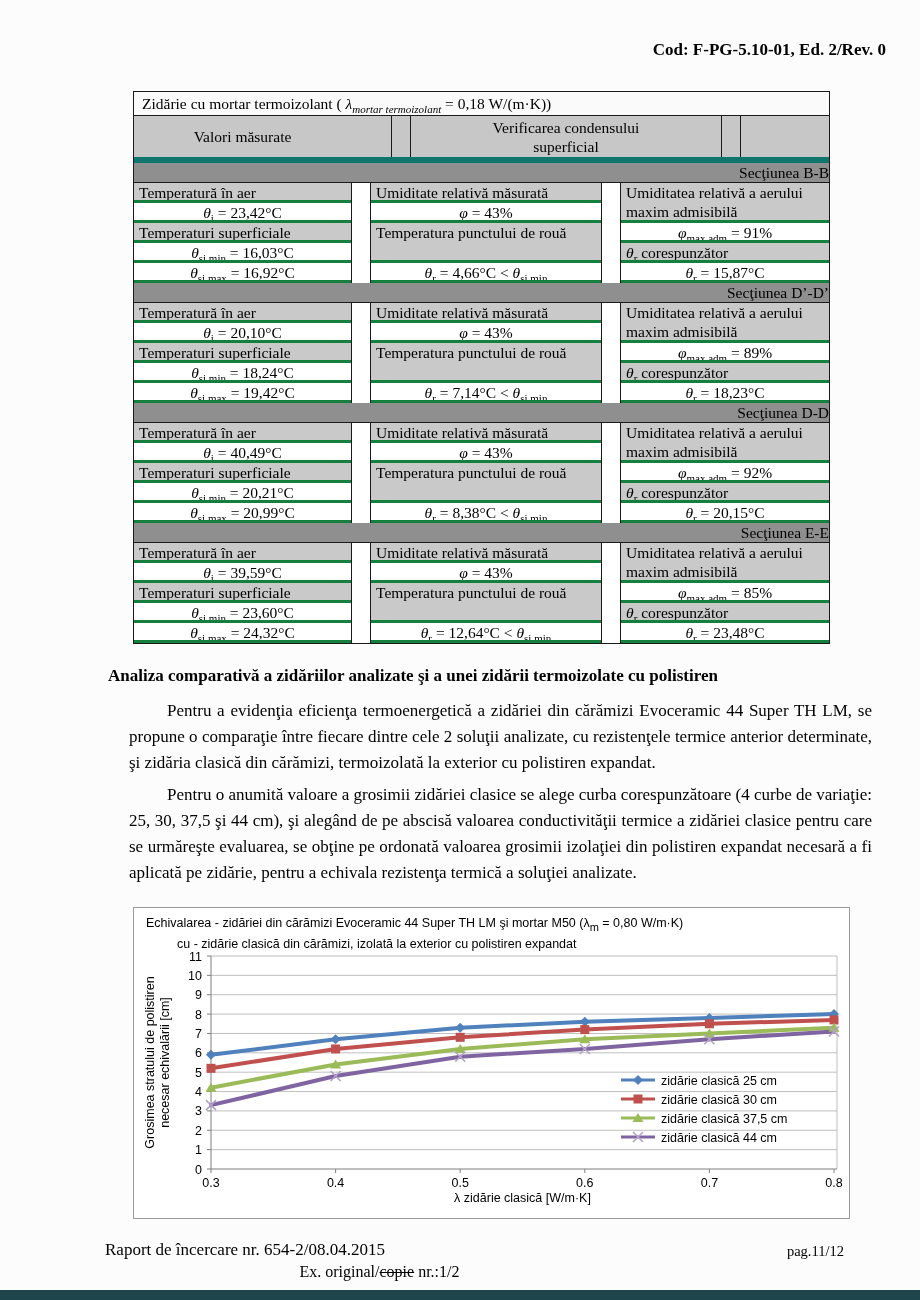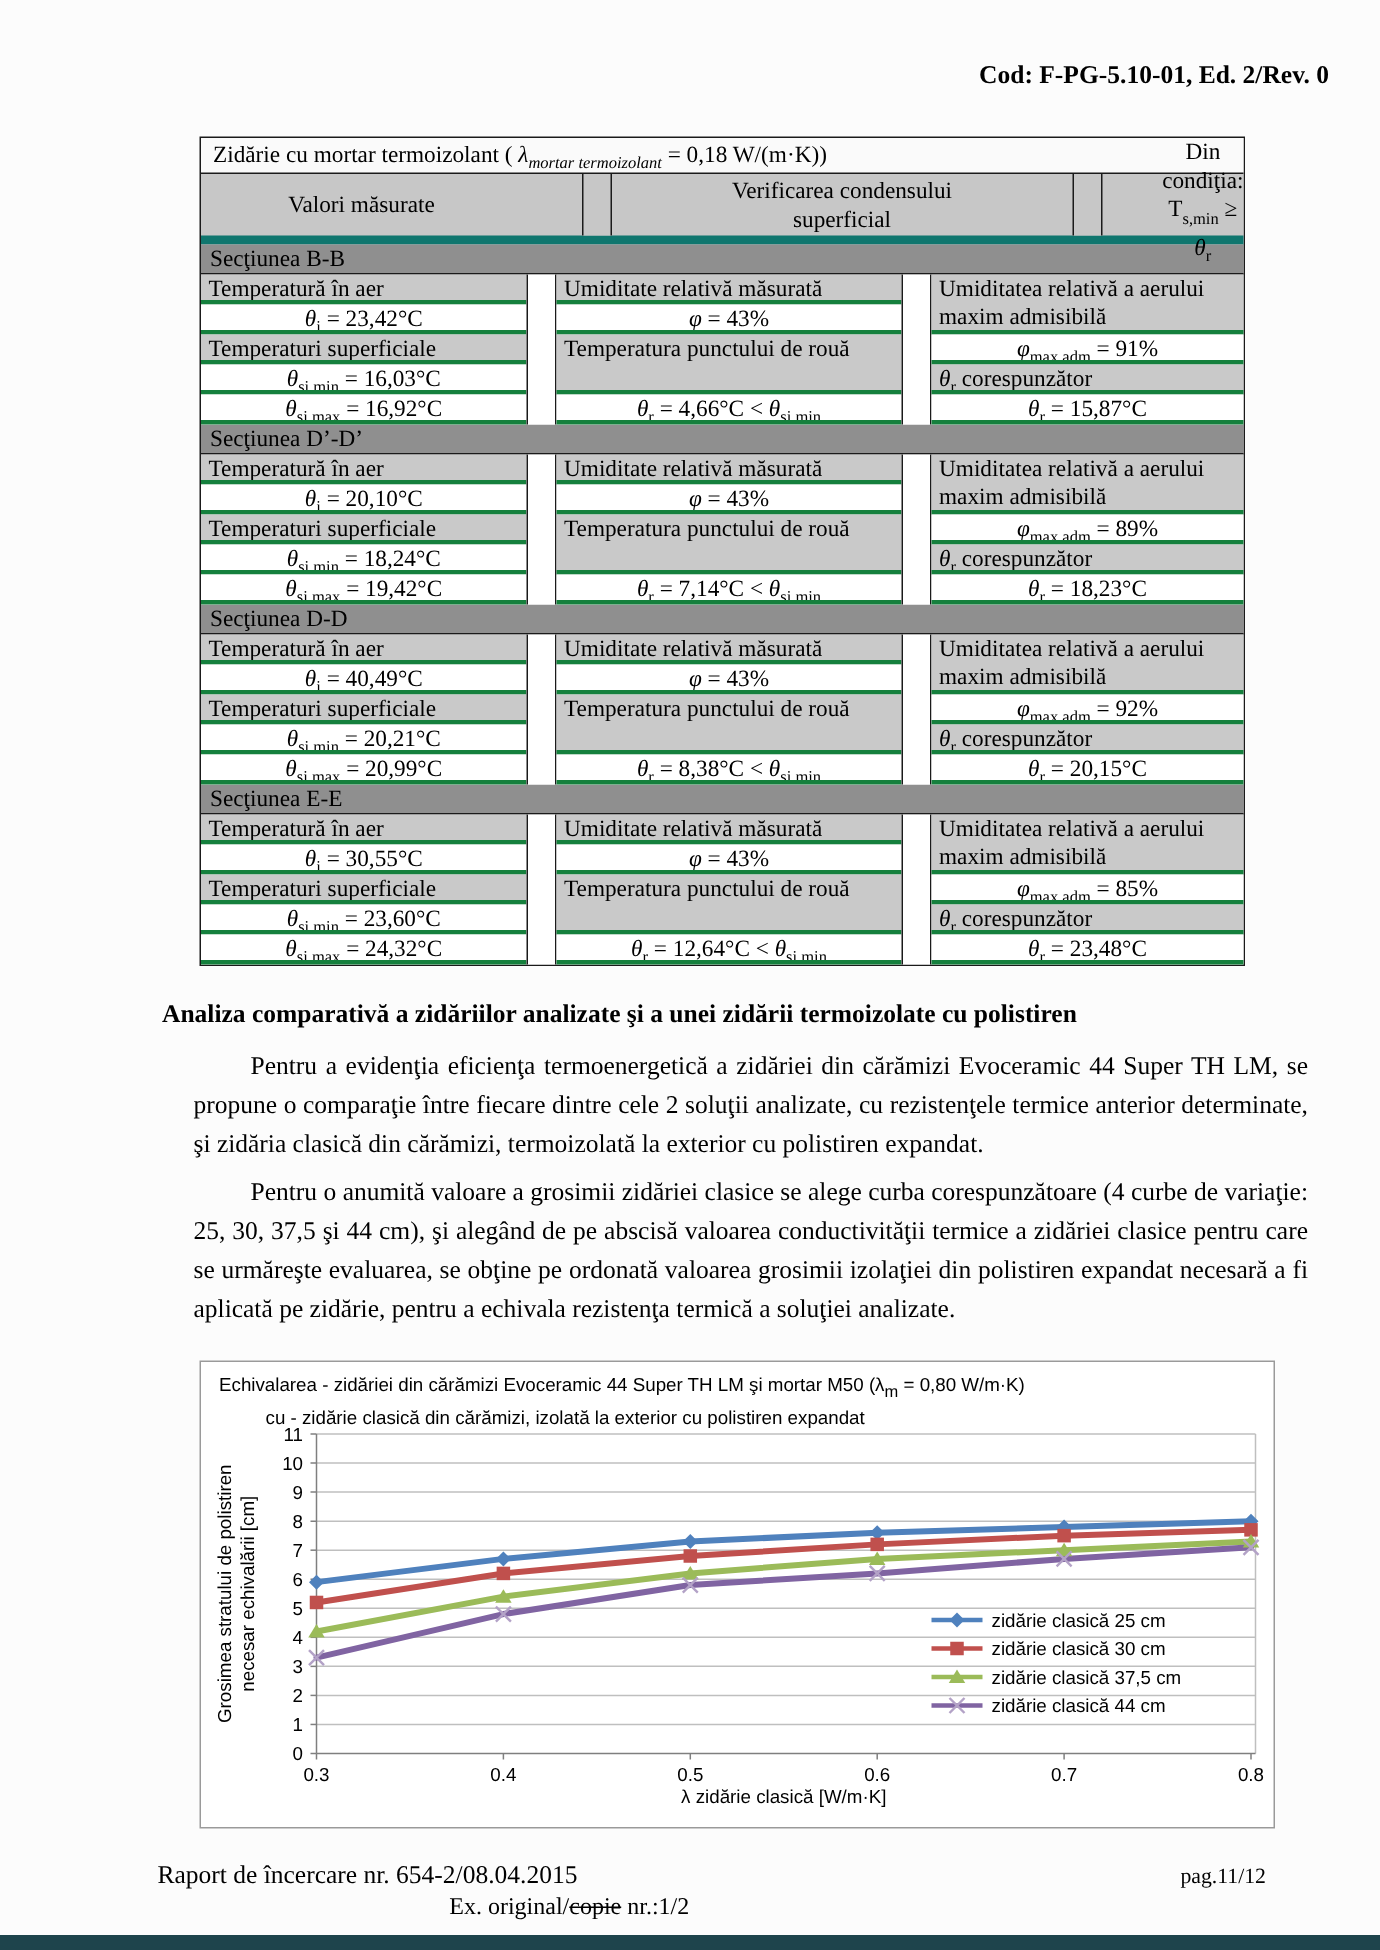--- a/index.html
+++ b/index.html
@@ -8,21 +8,21 @@
   
   .code-header{position:absolute;top:40px;right:34px;font-weight:bold;font-size:17px;}
   
   .ztable{position:absolute;left:133px;top:91px;width:695px;border:1px solid #1a1a1a;background:#fff;font-size:15.5px;}
   .t-title{height:23px;line-height:23px;padding-left:8px;background:#fafafa;border-bottom:1px solid #1a1a1a;}
   .colhead{display:flex;height:41px;border-bottom:6px solid #0f766e;background:#c7c7c7;gap:40px;}
   .colhead .hc{display:flex;flex-direction:column;align-items:center;justify-content:center;line-height:19px;text-align:center;}
   .hc1{width:217px;} .hc2{width:230px;} .hc3{flex:1;}
   .gapcol{width:18px;border-left:1px solid #1a1a1a;border-right:1px solid #1a1a1a;flex:0 0 auto;}
   .colhead .gapcol{background:#c7c7c7;}
-  .sechead{height:20px;line-height:19px;padding-left:6px;background:#8f8f8f;border-bottom:1px solid #1a1a1a;box-sizing:border-box;}
+  .sechead{height:20px;line-height:19px;padding-left:6px;background:#8f8f8f;border-bottom:1px solid #1a1a1a;box-sizing:border-box;text-align:right;}
   .secbody{display:flex;}
   .secbody .gapcol{background:#fff;}
   .colA,.colB,.colC{display:flex;flex-direction:column;}
   .colA{width:217px;} .colB{width:230px;} .colC{flex:1;}
   .cell{height:20px;line-height:19px;box-sizing:border-box;border-bottom:3px solid #15803d;overflow:hidden;}
   .cell.tall{height:40px;}
   .lab{background:#c9c9c9;padding-left:5px;}
   .val{background:#fff;text-align:center;}
   .sym{font-style:italic;}
   sub{font-size:11px;margin-top:28px;}
@@ -57,24 +57,20 @@
     <div class="colhead">
       <div class="hc hc1">
           <span>Valori măsurate</span>
         </div>
       <div class="gapcol"></div>
       <div class="hc hc2">
         <span>Verificarea condensului</span>
         <span>superficial</span>
       </div>
       <div class="gapcol"></div>
-      <div class="hc hc3">
-        <span>Din condiţia:</span>
-        <span><span>T</span><sub>s,min</sub><span> ≥ </span><span class="sym">θ</span><sub>r</sub></span>
-      </div>
     </div>
 
     <div id="sections">
     <div class="sec">
       <div class="sechead">Secţiunea B-B</div>
       <div class="secbody">
         <div class="colA">
           <div class="cell lab">Temperatură în aer</div>
           <div class="cell val"><span class="sym">θ</span><sub>i</sub><span> = 23,42°C</span></div>
           <div class="cell lab">Temperaturi superficiale</div>
@@ -150,21 +146,21 @@
           <div class="cell val"><span class="sym">θ</span><sub>r</sub><span> = 20,15°C</span></div>
         </div>
       </div>
     </div>
 
     <div class="sec">
       <div class="sechead">Secţiunea E-E</div>
       <div class="secbody">
         <div class="colA">
           <div class="cell lab">Temperatură în aer</div>
-          <div class="cell val"><span class="sym">θ</span><sub>i</sub><span> = 30,55°C</span></div>
+          <div class="cell val"><span class="sym">θ</span><sub>i</sub><span> = 39,59°C</span></div>
           <div class="cell lab">Temperaturi superficiale</div>
           <div class="cell val"><span class="sym">θ</span><sub>si min</sub><span> = 23,60°C</span></div>
           <div class="cell val"><span class="sym">θ</span><sub>si max</sub><span> = 24,32°C</span></div>
         </div>
         <div class="gapcol"></div>
         <div class="colB">
           <div class="cell lab">Umiditate relativă măsurată</div>
           <div class="cell val"><span class="sym">φ</span><span> = 43%</span></div>
           <div class="cell lab tall">Temperatura punctului de rouă</div>
           <div class="cell val"><span class="sym">θ</span><sub>r</sub><span> = 12,64°C &lt; </span><span class="sym">θ</span><sub>si min</sub></div>

